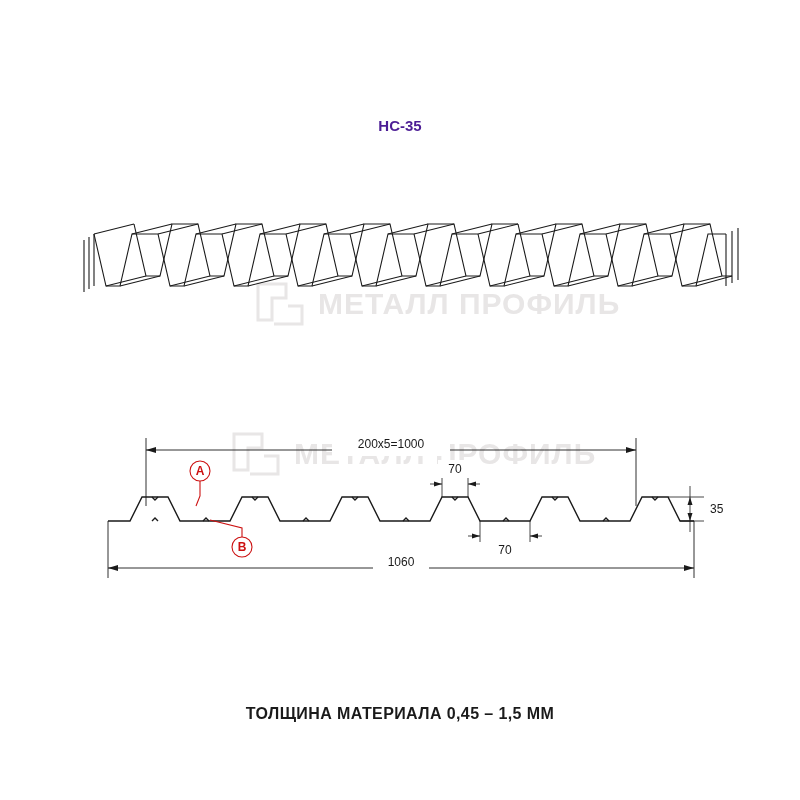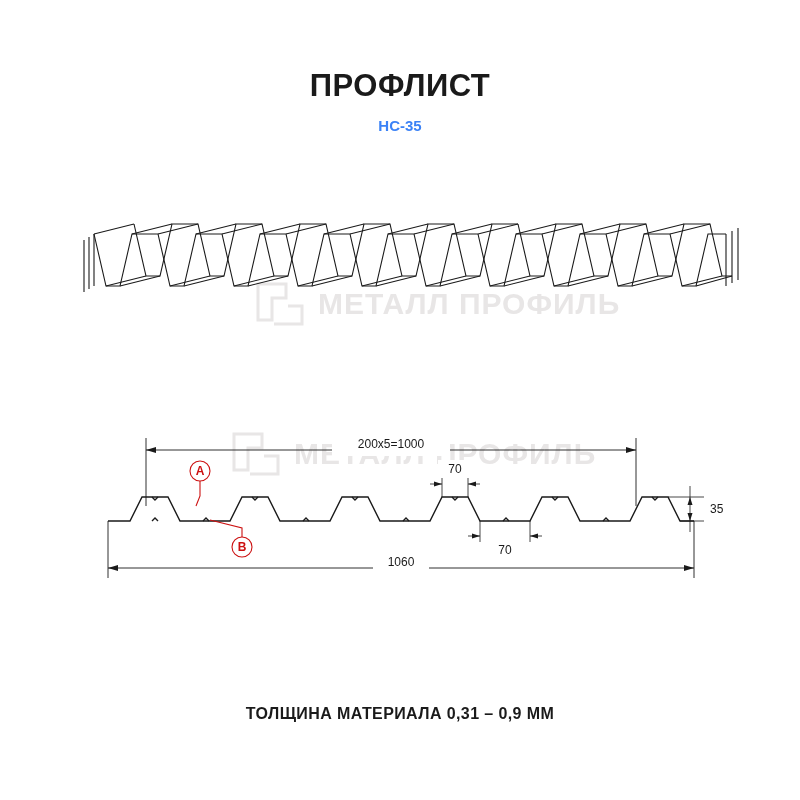--- a/index.html
+++ b/index.html
@@ -32,21 +32,21 @@
     color: #1a1a1a;
   }
   .subtitle {
     position: absolute;
     top: 117px;
     left: 0;
     width: 800px;
     text-align: center;
     font-size: 15px;
     font-weight: bold;
-    color: #3b82f6;
+    color: #4c1d95;
   }
   .footer {
     position: absolute;
     top: 705px;
     left: 0;
     width: 800px;
     text-align: center;
     font-size: 16px;
     font-weight: bold;
     letter-spacing: 0.4px;
@@ -83,21 +83,20 @@
     font-size: 12px;
     font-weight: bold;
     fill: #cc1111;
   }
 </style>
 </head>
 <body>
 
 <div class="page">
 
-  <div class="title">ПРОФЛИСТ</div>
   <div class="subtitle">НС-35</div>
 
   <div class="wm wm-top">
     <svg width="420" height="90" viewBox="0 0 420 90">
       <g fill="none" stroke="#e8e6e6" stroke-width="3">
         <path d="M6,62 L6,26 L34,26 L34,40 L20,40 L20,62 Z"></path>
         <path d="M22,66 L50,66 L50,48 L36,48"></path>
       </g>
       <text x="66" y="56" font-family="Liberation Sans, sans-serif" font-size="30" font-weight="bold" fill="#e8e6e6" letter-spacing="1">МЕТАЛЛ ПРОФИЛЬ</text>
     </svg>
@@ -281,15 +280,15 @@
 
       <g stroke="#cc1111" stroke-width="1.1" fill="none">
         <circle cx="152" cy="131" r="10"></circle>
         <path d="M152,121 L152,112 L120,104"></path>
       </g>
       <text class="callout-text" x="152" y="135" text-anchor="middle">B</text>
 
     </svg>
   </div>
 
-  <div class="footer">ТОЛЩИНА МАТЕРИАЛА 0,31 – 0,9 ММ</div>
+  <div class="footer">ТОЛЩИНА МАТЕРИАЛА 0,45 – 1,5 ММ</div>
 
 </div>
 
 </body></html>

